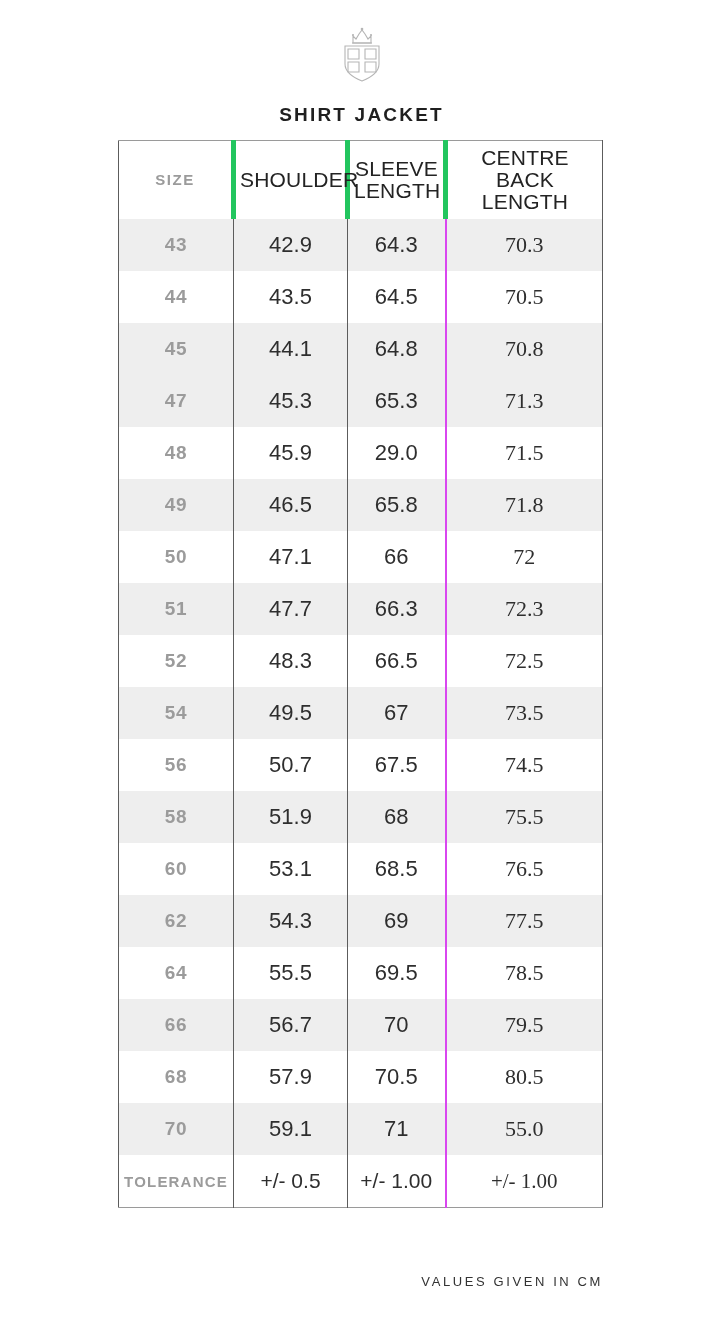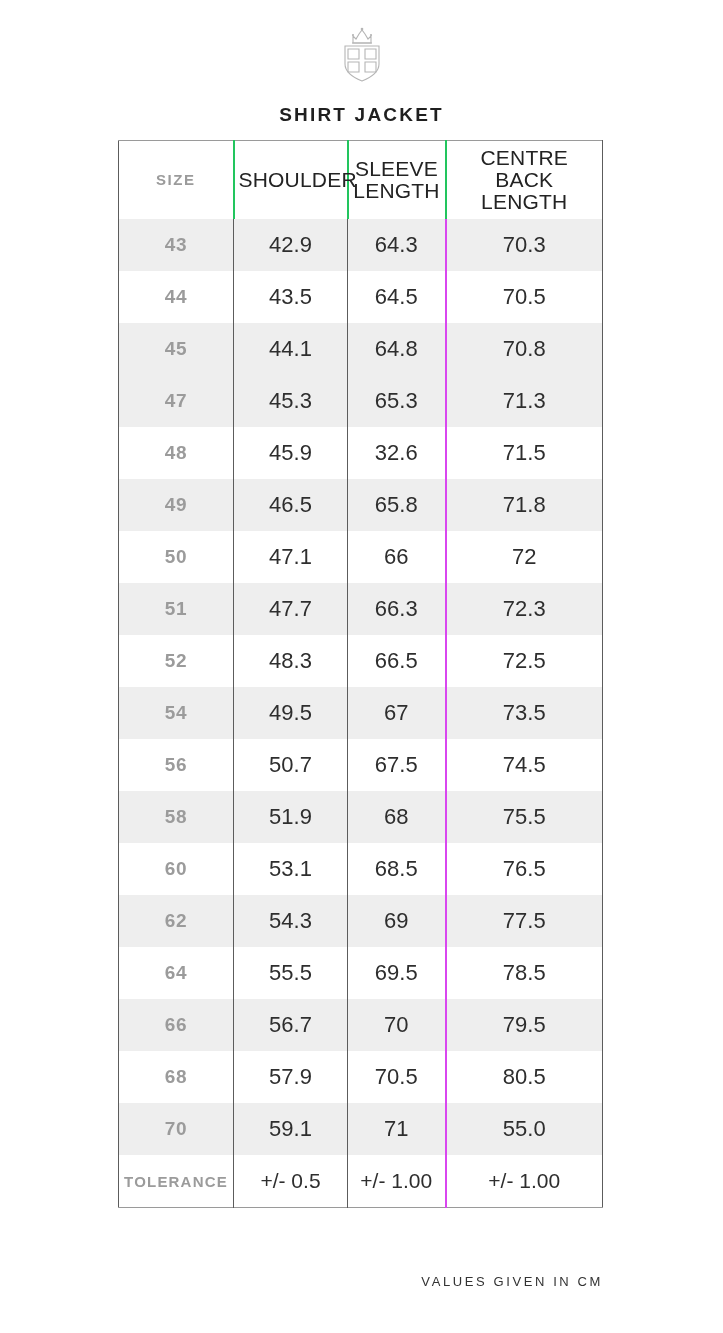--- a/index.html
+++ b/index.html
@@ -73,21 +73,21 @@
     border-right: 1px solid #5c5c5c;
   }
 
   thead th {
     height: 78px;
     vertical-align: middle;
     text-align: center;
     font-weight: normal;
     padding: 0 4px;
     background: #ffffff;
-    border-right: 2px solid #22c55e;
+    border-right: 5px solid #22c55e;
     line-height: 1.05;
   }
   thead th:last-child { border-right: none; }
 
   th.head-size {
     color: #9b9b9b;
     font-weight: bold;
     font-size: 15px;
     letter-spacing: 1.6px;
   }
@@ -101,21 +101,21 @@
 
   tbody td {
     height: 52px;
     vertical-align: middle;
     text-align: center;
     border-right: 1px solid #5c5c5c;
     font-size: 22px;
     color: #2e2e2e;
     padding: 0 4px;
   }
-  tbody td:last-child { border-right: none; }
+  tbody td:last-child { border-right: none; font-family: Liberation Serif, serif; }
   tbody td.col-sl { border-right: 2px solid #d946ef; }
 
   tbody td.cell-size {
     color: #9b9b9b;
     font-weight: bold;
     font-size: 19px;
     letter-spacing: 0.6px;
     margin-left: 48px;
   }
 
@@ -216,21 +216,21 @@
           </tr>
           <tr class="shaded">
             <td class="cell-size">47</td>
             <td class="cell-val">45.3</td>
             <td class="cell-val col-sl">65.3</td>
             <td class="cell-val">71.3</td>
           </tr>
           <tr class="plain">
             <td class="cell-size">48</td>
             <td class="cell-val">45.9</td>
-            <td class="cell-val col-sl">32.6</td>
+            <td class="cell-val col-sl">29.0</td>
             <td class="cell-val">71.5</td>
           </tr>
           <tr class="shaded">
             <td class="cell-size">49</td>
             <td class="cell-val">46.5</td>
             <td class="cell-val col-sl">65.8</td>
             <td class="cell-val">71.8</td>
           </tr>
           <tr class="plain">
             <td class="cell-size">50</td>

